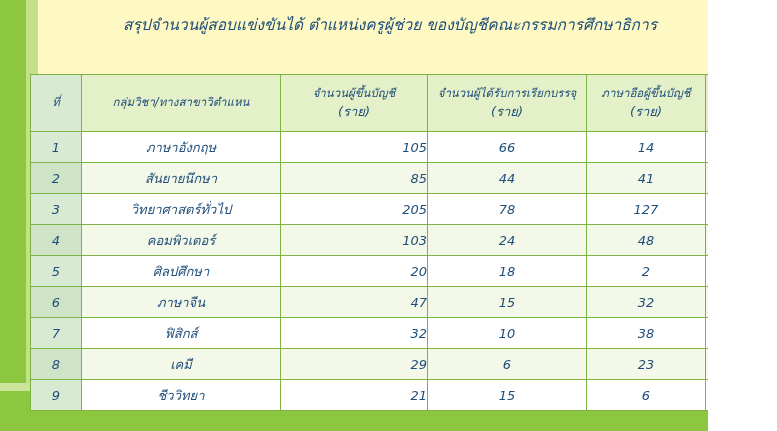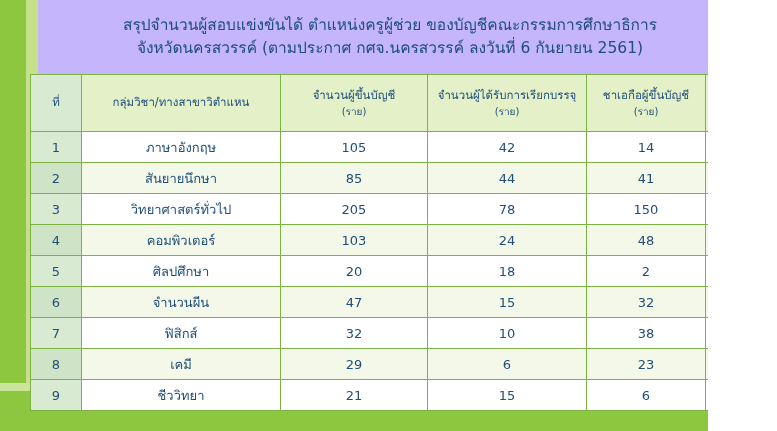--- a/index.html
+++ b/index.html
@@ -10,22 +10,23 @@
     width: 777px;
     height: 431px;
     font-family: "DejaVu Sans", "Liberation Sans", sans-serif;
     background: #ffffff;
     overflow: hidden;
   }
   .slide {
     position: relative;
     width: 708px;
     height: 431px;
-    background: #c4b5fd;
+    background: #fef9c3;
     overflow: hidden;
+    font-style: italic;
   }
   
   .bg-left {
     position: absolute;
     left: 0;
     top: 0;
     width: 26px;
     height: 431px;
     background: #8dc63f;
   }
@@ -121,59 +122,58 @@
     font-weight: normal;
     font-size: 11.5px;
     text-align: center;
     height: 52px;
     vertical-align: middle;
     line-height: 1.5;
     padding: 2px 3px;
   }
   table.data thead th .unit {
     display: block;
-    font-size: 10px;
+    font-size: 13px;
   }
   table.data tbody td {
     height: 30px;
     font-size: 13px;
     color: #1f4e79;
     vertical-align: middle;
   }
   tbody tr:nth-child(odd) td { background: #ffffff; }
   tbody tr:nth-child(even) td { background: #f4f8e8; }
   .c-no {
     width: 44px;
     text-align: center;
     background: #d9ead3 !important;
     color: #1f4e79;
   }
   tbody tr:nth-child(even) .c-no { background: #cfe3c6 !important; }
   .c-subject { width: 192px; text-align: center; padding-left: 8px; }
-  .c-num1 { width: 140px; text-align: center; }
+  .c-num1 { width: 140px; text-align: right; }
   .c-num2 { width: 152px; text-align: center; margin-top: 8px; }
   .c-num3 { width: 112px; text-align: center; }
   .c-note  { width: 72px; text-align: center; }
 </style>
 </head>
 <body>
 
 <div class="slide">
 
   <div class="bg-swoosh3"></div>
   <div class="bg-swoosh2"></div>
   <div class="bg-swoosh1"></div>
   <div class="bg-left"></div>
   <div class="bg-left-light"></div>
   <div class="bg-bottom-light"></div>
   <div class="bg-bottom"></div>
 
   <div class="title-block">
     <div class="title-line">สรุปจำนวนผู้สอบแข่งขันได้  ตำแหน่งครูผู้ช่วย  ของบัญชีคณะกรรมการศึกษาธิการ</div>
-    <div class="title-line">จังหวัดนครสวรรค์ (ตามประกาศ กศจ.นครสวรรค์ ลงวันที่ 6 กันยายน 2561)</div>
   </div>
 
   <div class="table-wrap">
     <table class="data">
       <thead>
         <tr>
           <th class="c-no">
             <span>ที่</span>
           </th>
           <th class="c-subject">
@@ -181,72 +181,72 @@
           </th>
           <th class="c-num1">
             <span>จำนวนผู้ขึ้นบัญชี</span>
             <span class="unit">(ราย)</span>
           </th>
           <th class="c-num2">
             <span>จำนวนผู้ได้รับการเรียกบรรจุ</span>
             <span class="unit">(ราย)</span>
           </th>
           <th class="c-num3">
-            <span>ชาเอกือผู้ขึ้นบัญชี</span>
+            <span>ภาษาอือผู้ขึ้นบัญชี</span>
             <span class="unit">(ราย)</span>
           </th>
           <th class="c-note">
             <span>หมายเหตุ</span>
           </th>
         </tr>
       </thead>
       <tbody>
         <tr>
           <td class="c-no">1</td>
           <td class="c-subject">ภาษาอังกฤษ</td>
           <td class="c-num1">105</td>
-          <td class="c-num2">42</td>
+          <td class="c-num2">66</td>
           <td class="c-num3">14</td>
           <td class="c-note"></td>
         </tr>
         <tr>
           <td class="c-no">2</td>
           <td class="c-subject">สันยายนึกษา</td>
           <td class="c-num1">85</td>
           <td class="c-num2">44</td>
           <td class="c-num3">41</td>
           <td class="c-note"></td>
         </tr>
         <tr>
           <td class="c-no">3</td>
           <td class="c-subject">วิทยาศาสตร์ทั่วไป</td>
           <td class="c-num1">205</td>
           <td class="c-num2">78</td>
-          <td class="c-num3">150</td>
+          <td class="c-num3">127</td>
           <td class="c-note"></td>
         </tr>
         <tr>
           <td class="c-no">4</td>
           <td class="c-subject">คอมพิวเตอร์</td>
           <td class="c-num1">103</td>
           <td class="c-num2">24</td>
           <td class="c-num3">48</td>
           <td class="c-note"></td>
         </tr>
         <tr>
           <td class="c-no">5</td>
           <td class="c-subject">ศิลปศึกษา</td>
           <td class="c-num1">20</td>
           <td class="c-num2">18</td>
           <td class="c-num3">2</td>
           <td class="c-note"></td>
         </tr>
         <tr>
           <td class="c-no">6</td>
-          <td class="c-subject">จำนวนผีน</td>
+          <td class="c-subject">ภาษาจีน</td>
           <td class="c-num1">47</td>
           <td class="c-num2">15</td>
           <td class="c-num3">32</td>
           <td class="c-note"></td>
         </tr>
         <tr>
           <td class="c-no">7</td>
           <td class="c-subject">ฟิสิกส์</td>
           <td class="c-num1">32</td>
           <td class="c-num2">10</td>

